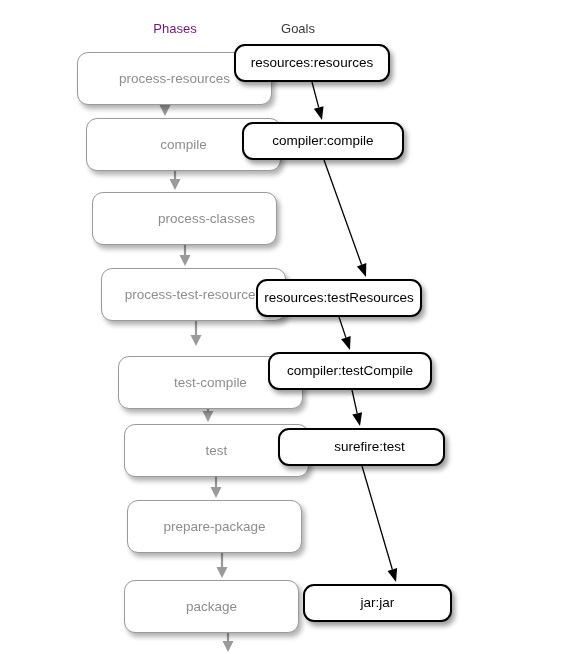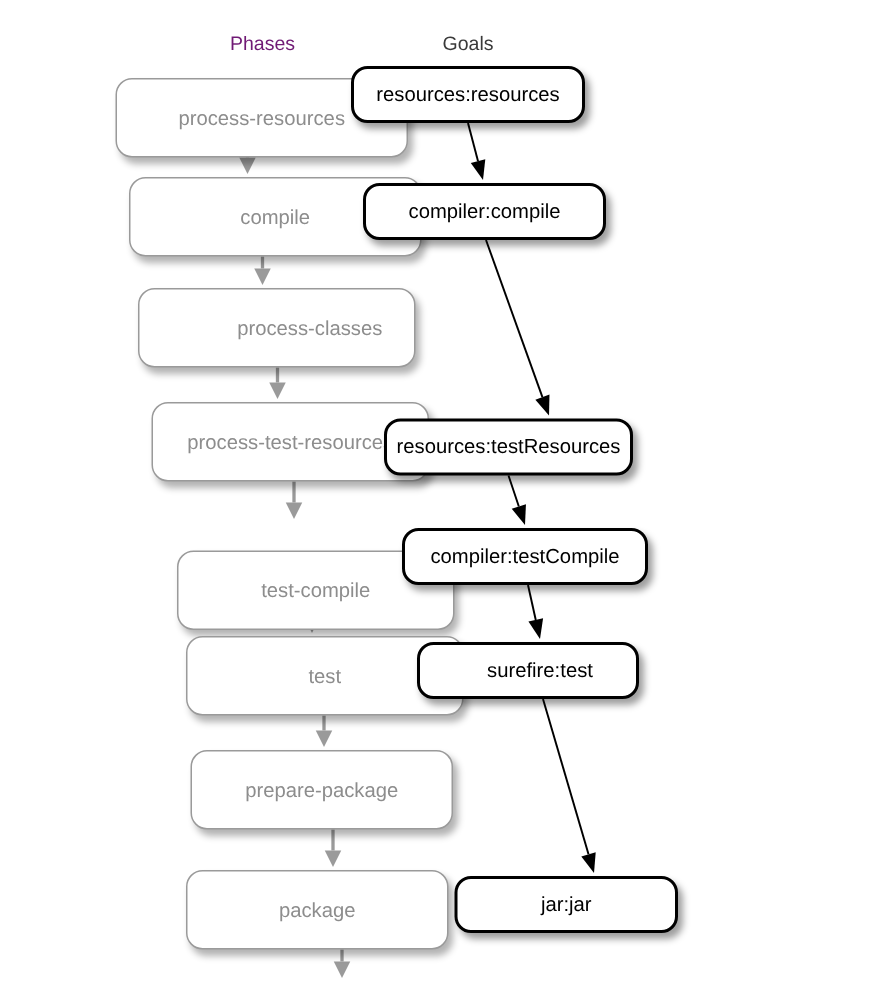--- a/index.html
+++ b/index.html
@@ -79,21 +79,21 @@
     white-space: nowrap;
     letter-spacing: 0.2px;
   }
 </style>
 </head>
 <body>
 
 <div id="canvas">
 
   <div class="col-header phases" style="left: 175px; top: 21px;">Phases</div>
-  <div class="col-header goals" style="left: 312px; top: 21px;">Goals</div>
+  <div class="col-header goals" style="left: 298px; top: 21px;">Goals</div>
 
   <svg class="edge phase-edge" id="phase-edges" width="586" height="654">
       <line x1="165" y1="93" x2="165" y2="105" stroke="#9a9a9a" stroke-width="2.2"></line>
       <polygon points="165,116 159.5,105 170.5,105" fill="#9a9a9a"></polygon>
       <line x1="175" y1="171" x2="175" y2="179" stroke="#9a9a9a" stroke-width="2.2"></line>
       <polygon points="175,190 169.5,179 180.5,179" fill="#9a9a9a"></polygon>
       <line x1="185" y1="245" x2="185" y2="255" stroke="#9a9a9a" stroke-width="2.2"></line>
       <polygon points="185,266 179.5,255 190.5,255" fill="#9a9a9a"></polygon>
       <line x1="196" y1="321" x2="196" y2="335" stroke="#9a9a9a" stroke-width="2.2"></line>
       <polygon points="196,346 190.5,335 201.5,335" fill="#9a9a9a"></polygon>
@@ -125,21 +125,21 @@
       </div>
       <div class="node phase" style="left: 86px; top: 118px; width: 195px; height: 53px;">
         <span class="label">compile</span>
       </div>
       <div class="node phase" style="left: 92px; top: 192px; width: 185px; height: 53px; padding-left: 44px;">
         <span class="label">process-classes</span>
       </div>
       <div class="node phase" style="left: 101px; top: 268px; width: 185px; height: 53px;">
         <span class="label">process-test-resources</span>
       </div>
-      <div class="node phase" style="left: 118px; top: 367px; width: 185px; height: 53px;">
+      <div class="node phase" style="left: 118px; top: 356px; width: 185px; height: 53px;">
         <span class="label">test-compile</span>
       </div>
       <div class="node phase" style="left: 124px; top: 424px; width: 185px; height: 53px;">
         <span class="label">test</span>
       </div>
       <div class="node phase" style="left: 127px; top: 500px; width: 175px; height: 53px;">
         <span class="label">prepare-package</span>
       </div>
       <div class="node phase" style="left: 124px; top: 580px; width: 175px; height: 53px;">
         <span class="label">package</span>
@@ -149,21 +149,21 @@
       </div>
       <div class="node goal" style="left: 242px; top: 122px; width: 162px; height: 38px;">
         <span class="label">compiler:compile</span>
       </div>
       <div class="node goal" style="left: 256px; top: 279px; width: 166px; height: 38px;">
         <span class="label">resources:testResources</span>
       </div>
       <div class="node goal" style="left: 268px; top: 352px; width: 164px; height: 38px;">
         <span class="label">compiler:testCompile</span>
       </div>
-      <div class="node goal" style="left: 278px; top: 428px; width: 148px; height: 38px; padding-left: 16px;">
+      <div class="node goal" style="left: 278px; top: 428px; width: 167px; height: 38px; padding-left: 16px;">
         <span class="label">surefire:test</span>
       </div>
       <div class="node goal" style="left: 303px; top: 584px; width: 149px; height: 38px; text-align: right;">
         <span class="label">jar:jar</span>
       </div>
     </div>
 
 </div>
 
 </body></html>

